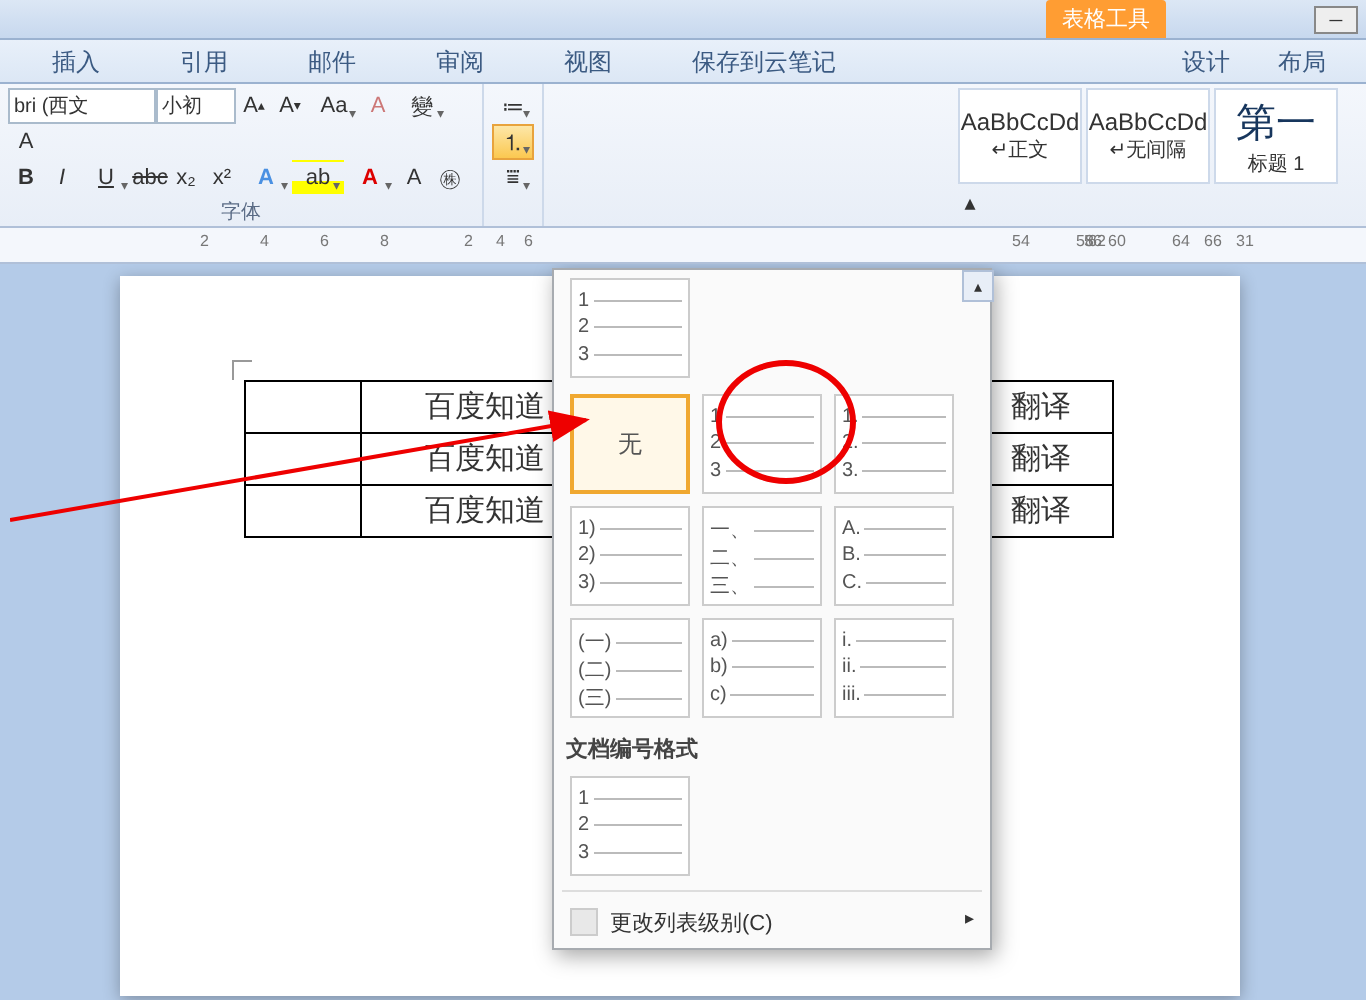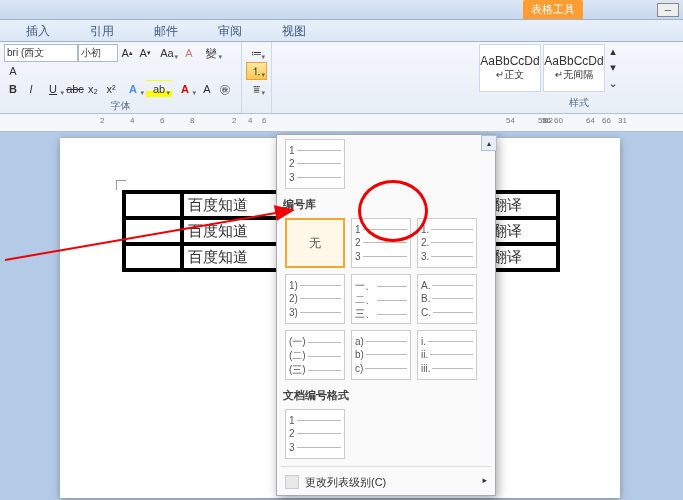--- a/index.html
+++ b/index.html
@@ -22,21 +22,21 @@
 .tb.dd::after{content:'▾';font-size:7px;position:absolute;right:1px;bottom:0;color:#666}
 .tb.active{border-color:#e8a33d;background:linear-gradient(#fde7a8,#fbc850)}
 .style-box{width:62px;height:48px;border:1px solid #cdd9ea;background:#fff;display:flex;flex-direction:column;align-items:center;justify-content:center;cursor:pointer;font-size:10px}
 .style-box .prev{font-size:12px;color:#333}
 .style-box .prev.h{font-family:"SimSun";font-size:20px;color:#17365d}
 .ruler{height:18px;background:#f4f7fc;border-bottom:1px solid #b0c0d8;position:relative;font-size:8px;color:#777;overflow:hidden}
 .ruler .tick{position:absolute;top:2px}
 .page-area{height:368px;background:#b4cbe8;position:relative;overflow:hidden}
 .page{position:absolute;left:60px;top:6px;width:560px;height:360px;background:#fff;box-shadow:0 2px 8px rgba(0,0,0,.3)}
 .doc-table{position:absolute;left:62px;top:52px;border-collapse:collapse}
-.doc-table td{border:4px solid #000000;height:26px;font-size:15px;font-family:"SimSun";padding:0 4px;}
+.doc-table td{border:1px solid #000000;height:26px;font-size:15px;font-family:"SimSun";padding:0 4px;text-align:center}
 .doc-table td.c1{width:58px}.doc-table td.c2{width:124px}.doc-table td.c3{width:180px}.doc-table td.c4{width:72px}
 .corner{position:absolute;width:10px;height:10px;border:1px solid #999;border-right:none;border-bottom:none}
 .dropdown{position:absolute;left:276px;top:2px;width:220px;background:#fafafa;border:1px solid #a7abb0;box-shadow:2px 3px 10px rgba(0,0,0,.35);z-index:50}
 .dd-section{padding:4px 6px 2px;font-size:11px;color:#444;font-weight:bold}
 .dd-gallery{display:flex;flex-wrap:wrap;gap:6px;padding:4px 8px}
 .gal{width:60px;height:50px;border:1px solid #ccc;background:#fff;padding:4px 3px;font-size:10px;font-family:"SimSun";color:#555;display:flex;flex-direction:column;justify-content:space-around;cursor:pointer;position:relative}
 .gal.sel{border:2px solid #f0a830;background:#fff8e8}
 .gal .line{display:flex;align-items:center;gap:2px}
 .gal .line .bar{flex:1;height:1px;background:#bbb}
 .gal.none{align-items:center;justify-content:center;font-size:12px}
@@ -57,20 +57,25 @@
     <div class="win-btn">─</div>
   </div>
 </div>
 
 <div class="ribbon-tabs">
   <div class="rtab">插入</div>
   <div class="rtab">引用</div>
   <div class="rtab">邮件</div>
   <div class="rtab">审阅</div>
   <div class="rtab">视图</div>
+  <div class="rtab">保存到云笔记</div>
+  <div class="rtab2">
+    <div class="rtab">设计</div>
+    <div class="rtab">布局</div>
+  </div>
 </div>
 
 <div class="ribbon">
   <div class="group" style="width:242px">
     <div class="grp-body">
       <div class="font-sel" style="width:74px">bri (西文</div>
       <div class="font-sel" style="width:40px">小初</div>
       <div class="tb">A<sup style="font-size:7px">▴</sup></div>
       <div class="tb">A<sup style="font-size:7px">▾</sup></div>
       <div class="tb dd">Aa</div>
@@ -117,20 +122,24 @@
   <div style="flex:1"></div>
   <div class="group" style="width:208px;border-right:none">
     <div class="grp-body" style="gap:2px">
       <div class="style-box">
           <span class="prev">AaBbCcDd</span>
           <span>↵正文</span>
         </div>
       <div class="style-box">
           <span class="prev">AaBbCcDd</span>
           <span>↵无间隔</span>
+        </div>
+      <div class="style-box">
+          <span class="prev h">第一</span>
+          <span>标题 1</span>
         </div>
       <div style="width:10px;display:flex;flex-direction:column;gap:1px">
         <div class="tb" style="width:12px;height:15px">▴</div>
         <div class="tb" style="width:12px;height:15px">▾</div>
         <div class="tb" style="width:12px;height:15px">⌄</div>
       </div>
     </div>
     <div class="grp-label">样式</div>
   </div>
 </div>
@@ -191,21 +200,20 @@
         <div class="line">
             <span>2</span>
             <span class="bar"></span>
           </div>
         <div class="line">
             <span>3</span>
             <span class="bar"></span>
           </div>
       </div>
     </div>
-    <div class="dd-section">编号库</div>
     <div class="dd-gallery">
       <div class="gal sel none">
           <span>无</span>
         </div>
       <div class="gal">
           <div class="line">
             <span>1</span>
             <span class="bar"></span>
           </div>
           <div class="line">

